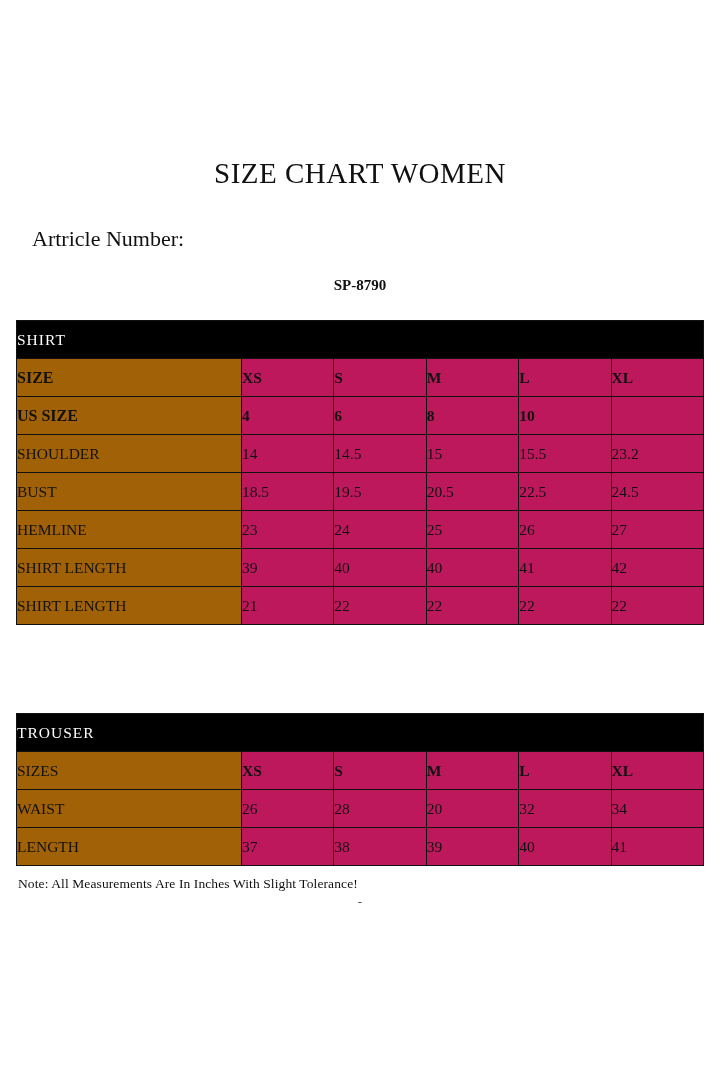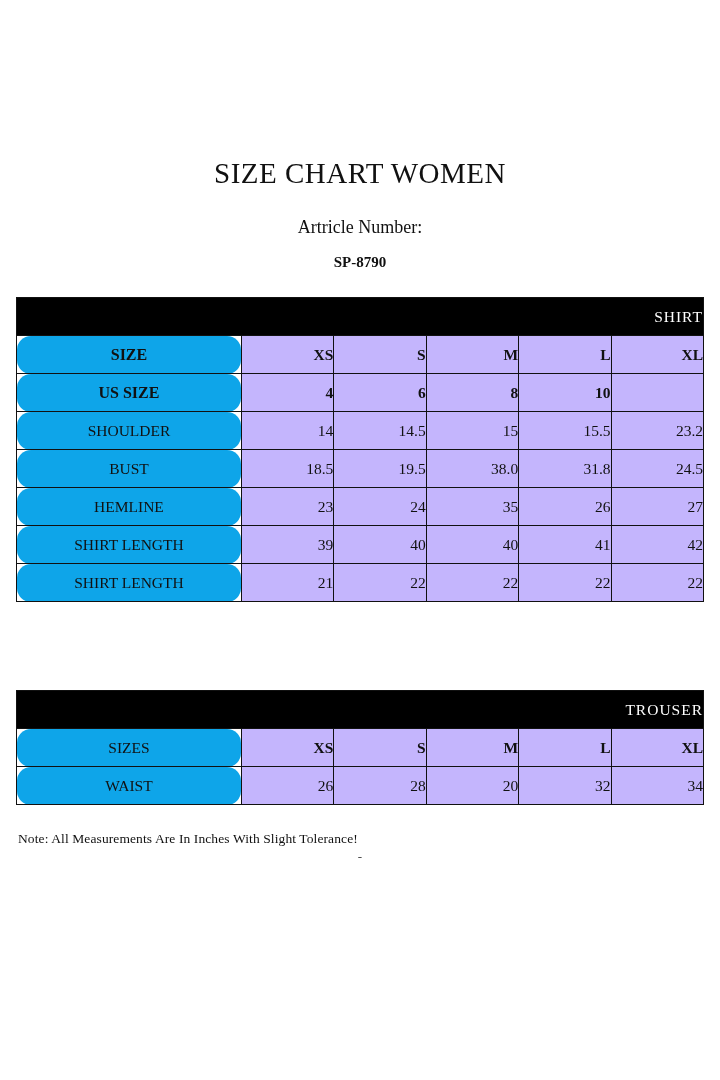--- a/index.html
+++ b/index.html
@@ -25,23 +25,23 @@
   .title {
     text-align: center;
     font-size: 29px;
     font-weight: 400;
     letter-spacing: 0.5px;
     margin: 0;
     padding-top: 158px;
     line-height: 1.1;
   }
   .article-label {
-    text-align: center;
-    font-size: 18px;
-    margin: 7px;
+    text-align: left;
+    font-size: 22px;
+    margin: 16px;
     padding-top: 20px;
     line-height: 1.2;
   }
   .article-number {
     text-align: center;
     font-size: 15px;
     font-weight: bold;
     margin: 0;
     padding-top: 8px;
     line-height: 1.2;
@@ -60,52 +60,51 @@
   table.chart th, table.chart td {
     border: 1px solid #111;
     padding: 0;
     height: 37px;
     font-size: 15.5px;
     vertical-align: middle;
   }
   .banner {
     background: #000000;
     color: #ffffff;
-    text-align: right;
+    text-align: left;
     font-size: 26px;
     font-weight: 400;
     height: 44px;
     letter-spacing: 1px;
     border: 1px solid #000;
   }
   .rowlabel {
-    text-align: center;
+    text-align: left;
     padding-left: 8px;
-    background: #0ea5e9;
+    background: #a16207;
     font-size: 14px;
-    border-radius: 14px;
   }
   .rowlabel.bold {
     font-weight: bold;
     font-size: 16px;
   }
   .cell {
-    text-align: right;
-    background: #c4b5fd;
+    text-align: left;
+    background: #be185d;
     font-size: 16px;
   }
   .cell.bold {
     font-weight: bold;
   }
   col.c-label { width: 224px; }
   col.c-data { width: 92px; }
 
   .note {
     font-size: 13.5px;
-    padding-top: 26px;
+    padding-top: 10px;
     padding-left: 2px;
     letter-spacing: 0.1px;
   }
   .dash {
     text-align: center;
     font-size: 13px;
     color: #444;
     padding-top: 2px;
     letter-spacing: 0;
   }
@@ -154,29 +153,29 @@
           <td class="cell">14</td>
           <td class="cell">14.5</td>
           <td class="cell">15</td>
           <td class="cell">15.5</td>
           <td class="cell">23.2</td>
         </tr>
         <tr>
           <td class="rowlabel">BUST</td>
           <td class="cell">18.5</td>
           <td class="cell">19.5</td>
-          <td class="cell">38.0</td>
-          <td class="cell">31.8</td>
+          <td class="cell">20.5</td>
+          <td class="cell">22.5</td>
           <td class="cell">24.5</td>
         </tr>
         <tr>
           <td class="rowlabel">HEMLINE</td>
           <td class="cell">23</td>
           <td class="cell">24</td>
-          <td class="cell">35</td>
+          <td class="cell">25</td>
           <td class="cell">26</td>
           <td class="cell">27</td>
         </tr>
         <tr>
           <td class="rowlabel">SHIRT LENGTH</td>
           <td class="cell">39</td>
           <td class="cell">40</td>
           <td class="cell">40</td>
           <td class="cell">41</td>
           <td class="cell">42</td>
@@ -216,20 +215,28 @@
           <td class="cell bold">XL</td>
         </tr>
         <tr>
           <td class="rowlabel">WAIST</td>
           <td class="cell">26</td>
           <td class="cell">28</td>
           <td class="cell">20</td>
           <td class="cell">32</td>
           <td class="cell">34</td>
         </tr>
+        <tr>
+          <td class="rowlabel">LENGTH</td>
+          <td class="cell">37</td>
+          <td class="cell">38</td>
+          <td class="cell">39</td>
+          <td class="cell">40</td>
+          <td class="cell">41</td>
+        </tr>
       </tbody>
     </table>
   </div>
 
   <div class="note">Note: All Measurements Are In Inches With Slight Tolerance!</div>
   <div class="dash">-</div>
 
 </div>
 
 </body></html>

